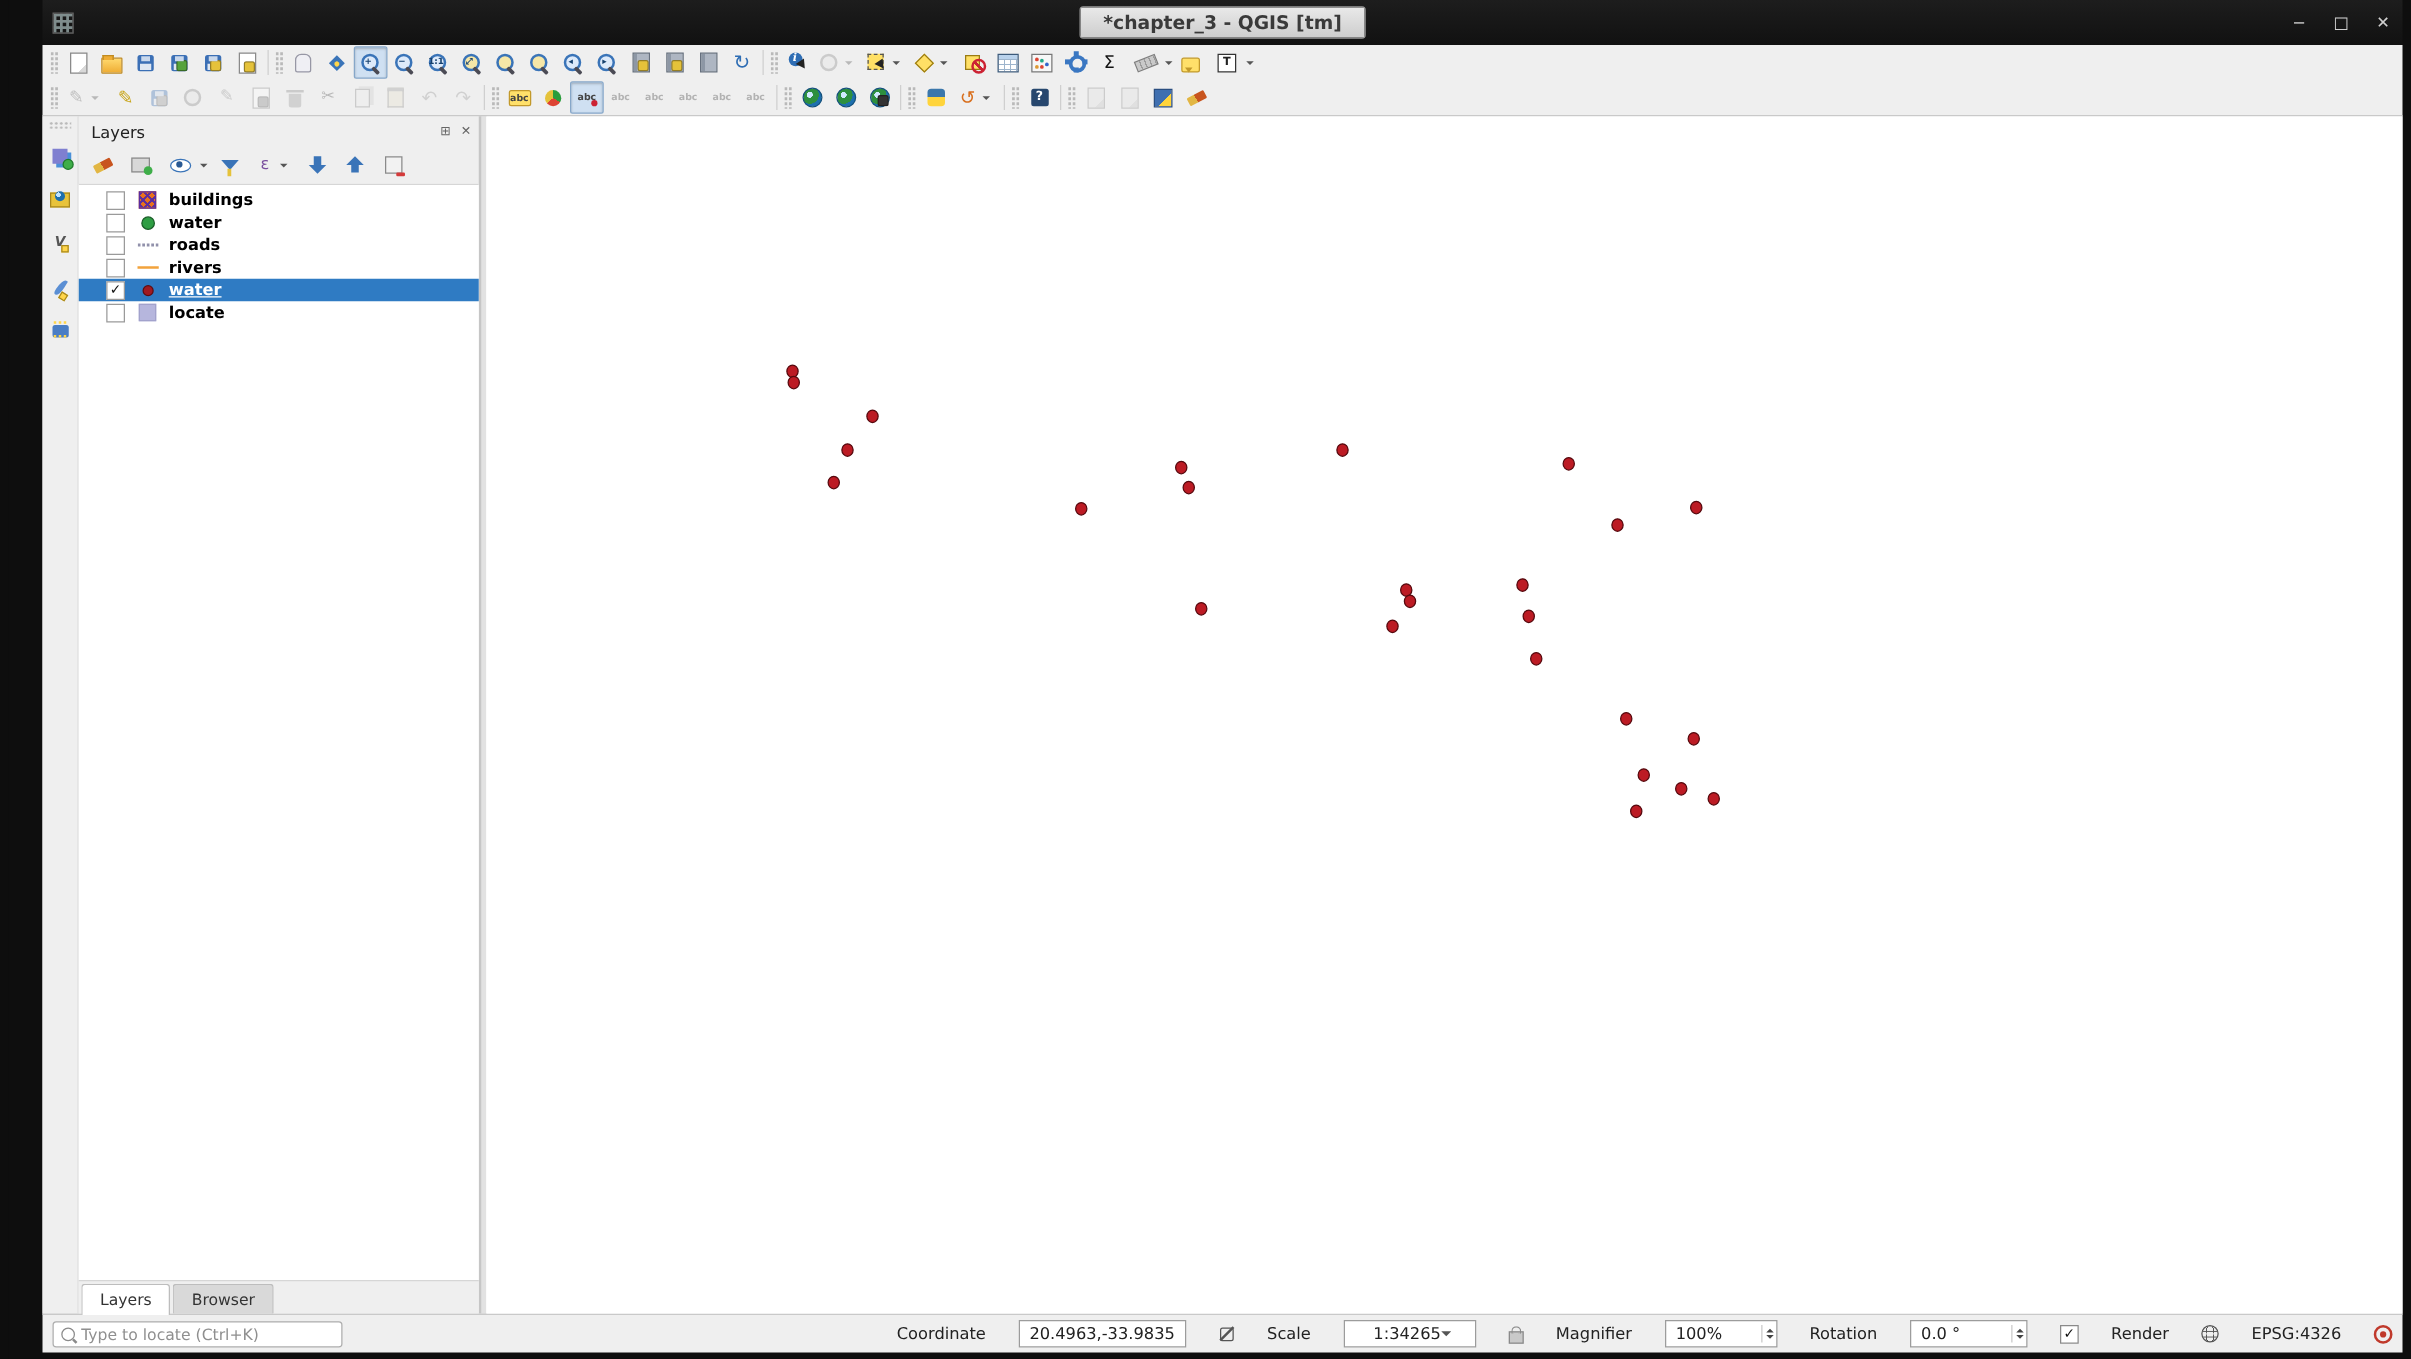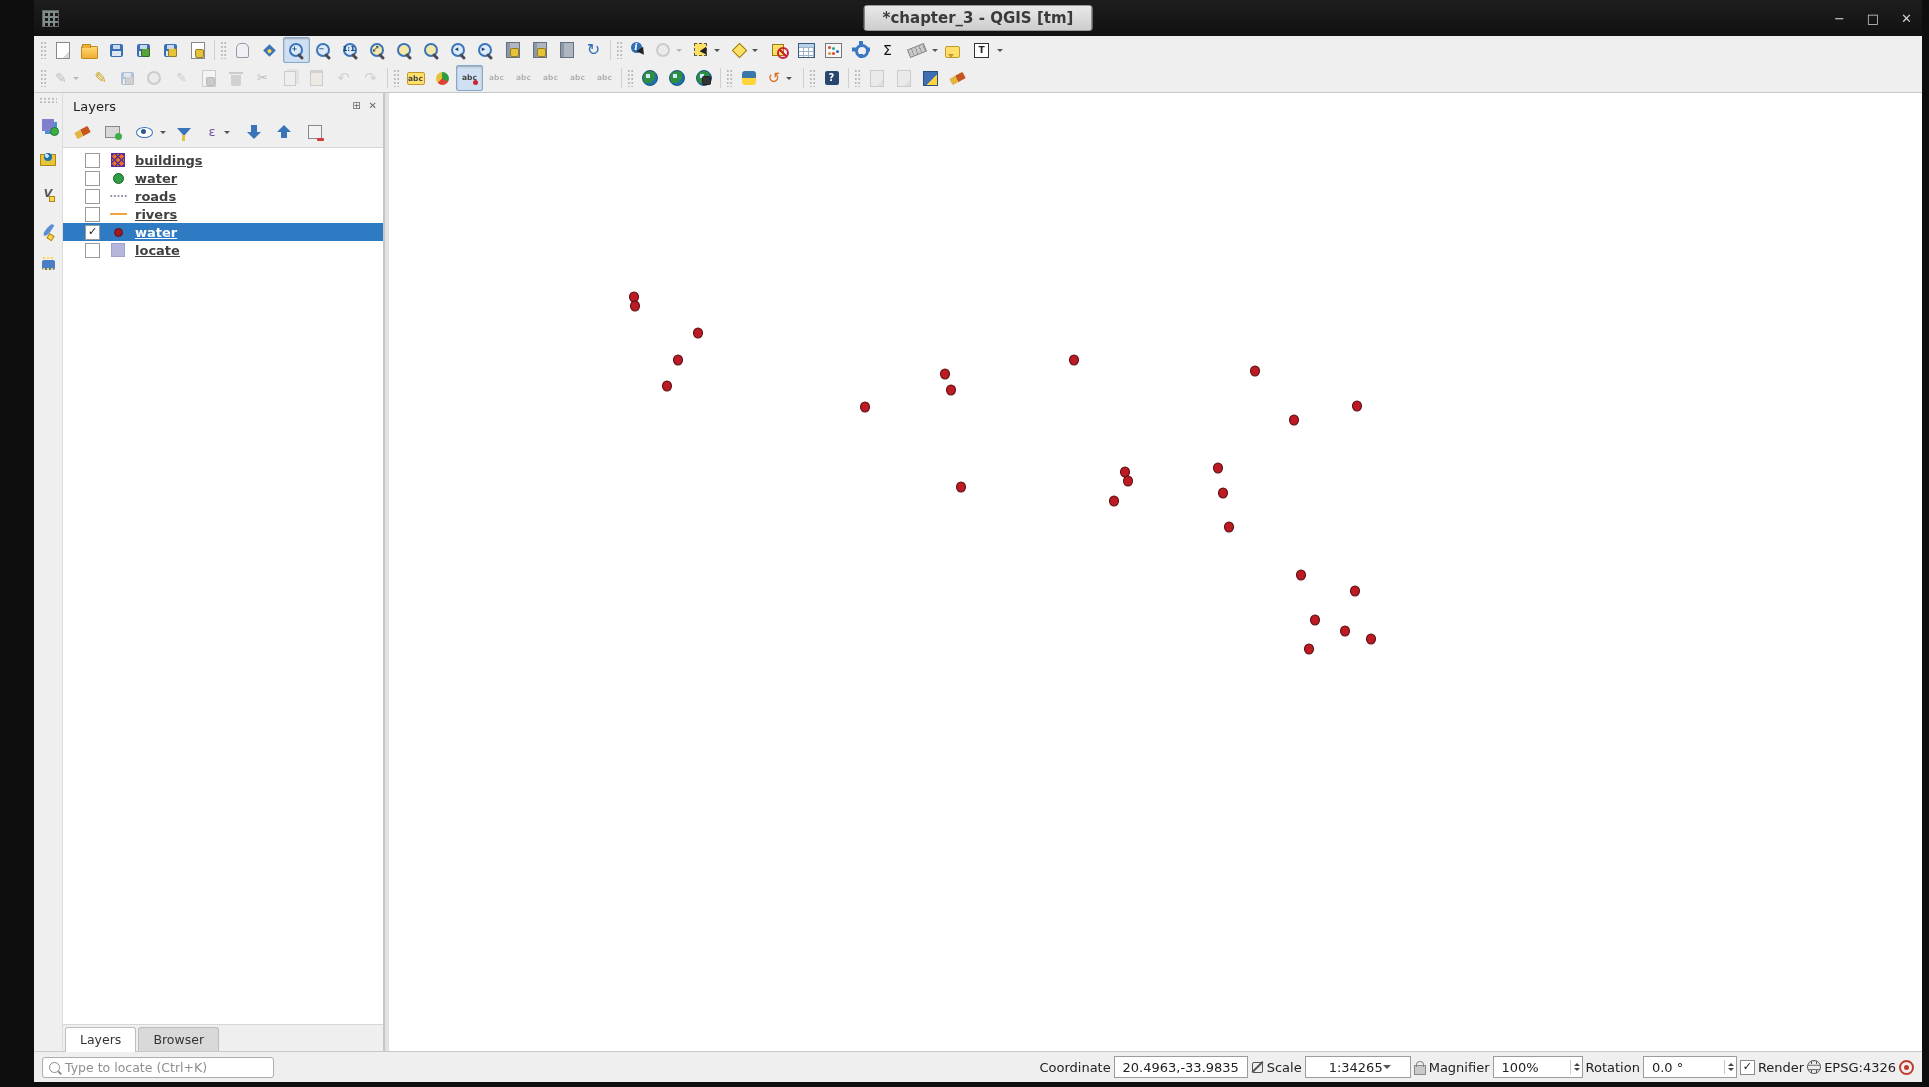--- a/index.html
+++ b/index.html
@@ -112,39 +112,39 @@
   .panel{width:320px;background:#efefef;display:flex;flex-direction:column;border-right:1px solid #c6c6c6;}
   .panel-head{height:22px;display:flex;align-items:center;padding:2px 6px 0 10px;}
   .panel-title{font-size:13px;color:#222;flex:1;}
   .panel-btn{color:#666;font-size:10px;margin-left:8px;line-height:1;}
   .panel-toolbar{height:30px;display:flex;align-items:center;padding-left:6px;gap:3px;}
   .layer-list{flex:1;background:#fff;border-top:1px solid #d6d6d6;padding-top:3px;min-height:0;}
   .layer-row{height:18px;display:flex;align-items:center;position:relative;}
   .layer-row .cb{width:13px;height:13px;background:#fff;border:1px solid #9a9a9a;margin-left:22px;flex:0 0 auto;
      font:bold 11px "DejaVu Sans";line-height:12px;text-align:center;color:#111;}
   .symwrap{width:20px;display:flex;justify-content:center;margin-left:8px;flex:0 0 auto;}
-  .layer-label{margin-left:7px;font-size:13px;font-weight:bold;color:#404040;text-decoration:underline;}
+  .layer-label{margin-left:7px;font-size:13px;font-weight:bold;color:#000000;}
   .layer-row.selected{background:#2f7bc3;}
   .layer-row.selected .layer-label{color:#fff;text-decoration:underline;}
   .sym-hatch{width:14px;height:14px;border:1px solid #5a2ca0;box-sizing:border-box;background:#e8721c;
      background-image:repeating-linear-gradient(45deg,rgba(90,44,160,.95) 0 2px,transparent 2px 5px),
                       repeating-linear-gradient(-45deg,rgba(90,44,160,.95) 0 2px,transparent 2px 5px);}
   .sym-circle-green{width:11px;height:11px;border-radius:50%;background:#2f9e44;border:1.5px solid #1b5e29;box-sizing:border-box;}
   .sym-dots{width:17px;height:4px;background-image:radial-gradient(circle,#9191ab 1.1px,transparent 1.3px);background-size:3.6px 4px;background-position:center;}
   .sym-line-orange{width:17px;height:2.5px;background:#f2a33c;}
   .sym-circle-red{width:9px;height:9px;border-radius:50%;background:#a01a22;border:1px solid #5e0d13;box-sizing:border-box;}
   .sym-square-lavender{width:14px;height:14px;background:#b6b6dd;border:1px solid #a2a2cc;box-sizing:border-box;}
   .panel-tabs{height:26px;display:flex;align-items:flex-end;background:#efefef;padding-left:2px;border-top:1px solid #d6d6d6;}
   .ptab{padding:4px 14px;font-size:12.5px;color:#333;border:1px solid #bdbdbd;border-bottom:none;border-radius:3px 3px 0 0;background:#d9d9d9;margin-right:2px;}
   .ptab.active{background:#fff;font-weight:normal;position:relative;top:1px;padding-bottom:5px;}
   .splitter{width:4px;background:#e2e2e2;border-left:1px solid #c6c6c6;}
   .canvas{flex:1;background:#fff;position:relative;overflow:hidden;}
   .dot{position:absolute;width:10px;height:11px;border-radius:50%;background:#bc1b24;border:1px solid #55090e;transform:translate(-50%,-50%);box-sizing:border-box;}
   
-  .statusbar{height:30px;background:#efefef;border-top:1px solid #c9c9c9;display:flex;align-items:center;padding:0 8px;gap:3px;flex:0 0 auto;font-size:13px;color:#222;}
+  .statusbar{height:30px;background:#efefef;border-top:1px solid #c9c9c9;display:flex;align-items:center;padding:0 8px;gap:26px;flex:0 0 auto;font-size:13px;color:#222;}
   .locator{width:218px;height:19px;border:1px solid #adadad;border-radius:3px;background:#fff;display:flex;align-items:center;padding:0 6px;gap:5px;}
   .loc-glass{width:9px;height:9px;border:1.5px solid #8a8a8a;border-radius:50%;position:relative;flex:0 0 auto;}
   .loc-glass::after{content:"";position:absolute;right:-3px;bottom:-2px;width:4px;height:1.5px;background:#8a8a8a;transform:rotate(45deg);}
   .loc-ph{color:#8f8f8f;font-size:12.5px;white-space:nowrap;}
   .sb-spacer{flex:1;}
   .sb-label{color:#222;}
   .sb-box{height:20px;border:1px solid #9c9c9c;background:#fff;display:flex;align-items:center;justify-content:center;padding:0 8px;font-size:13px;}
   .coord-box{width:116px;}
   .combo{width:92px;justify-content:center;padding-right:4px;}
   .combo .ca{width:0;height:0;border:4px solid transparent;border-top-color:#555;margin-top:4px;}

